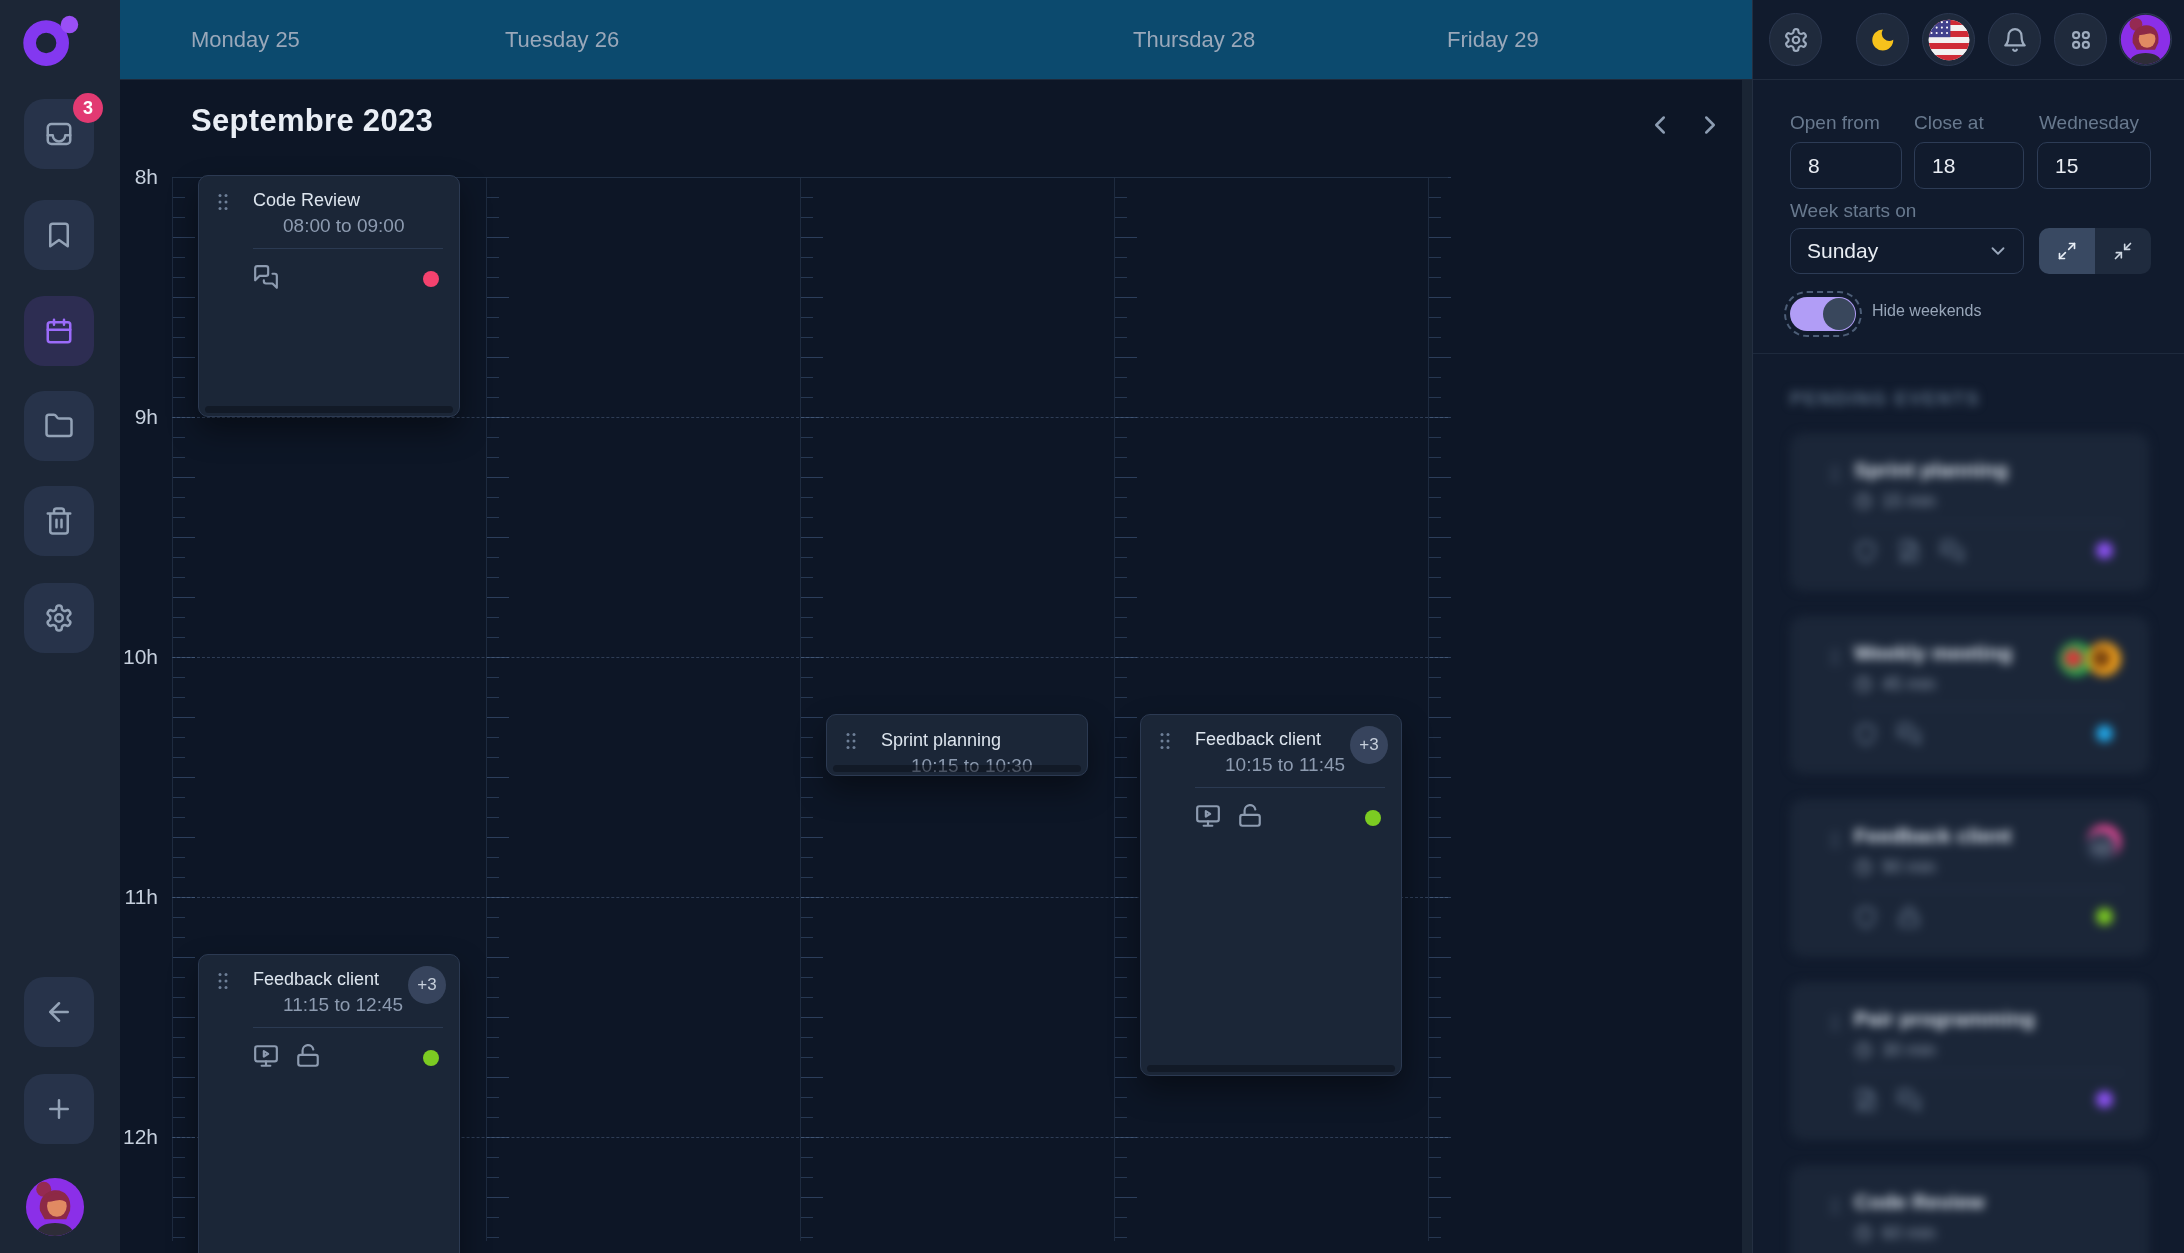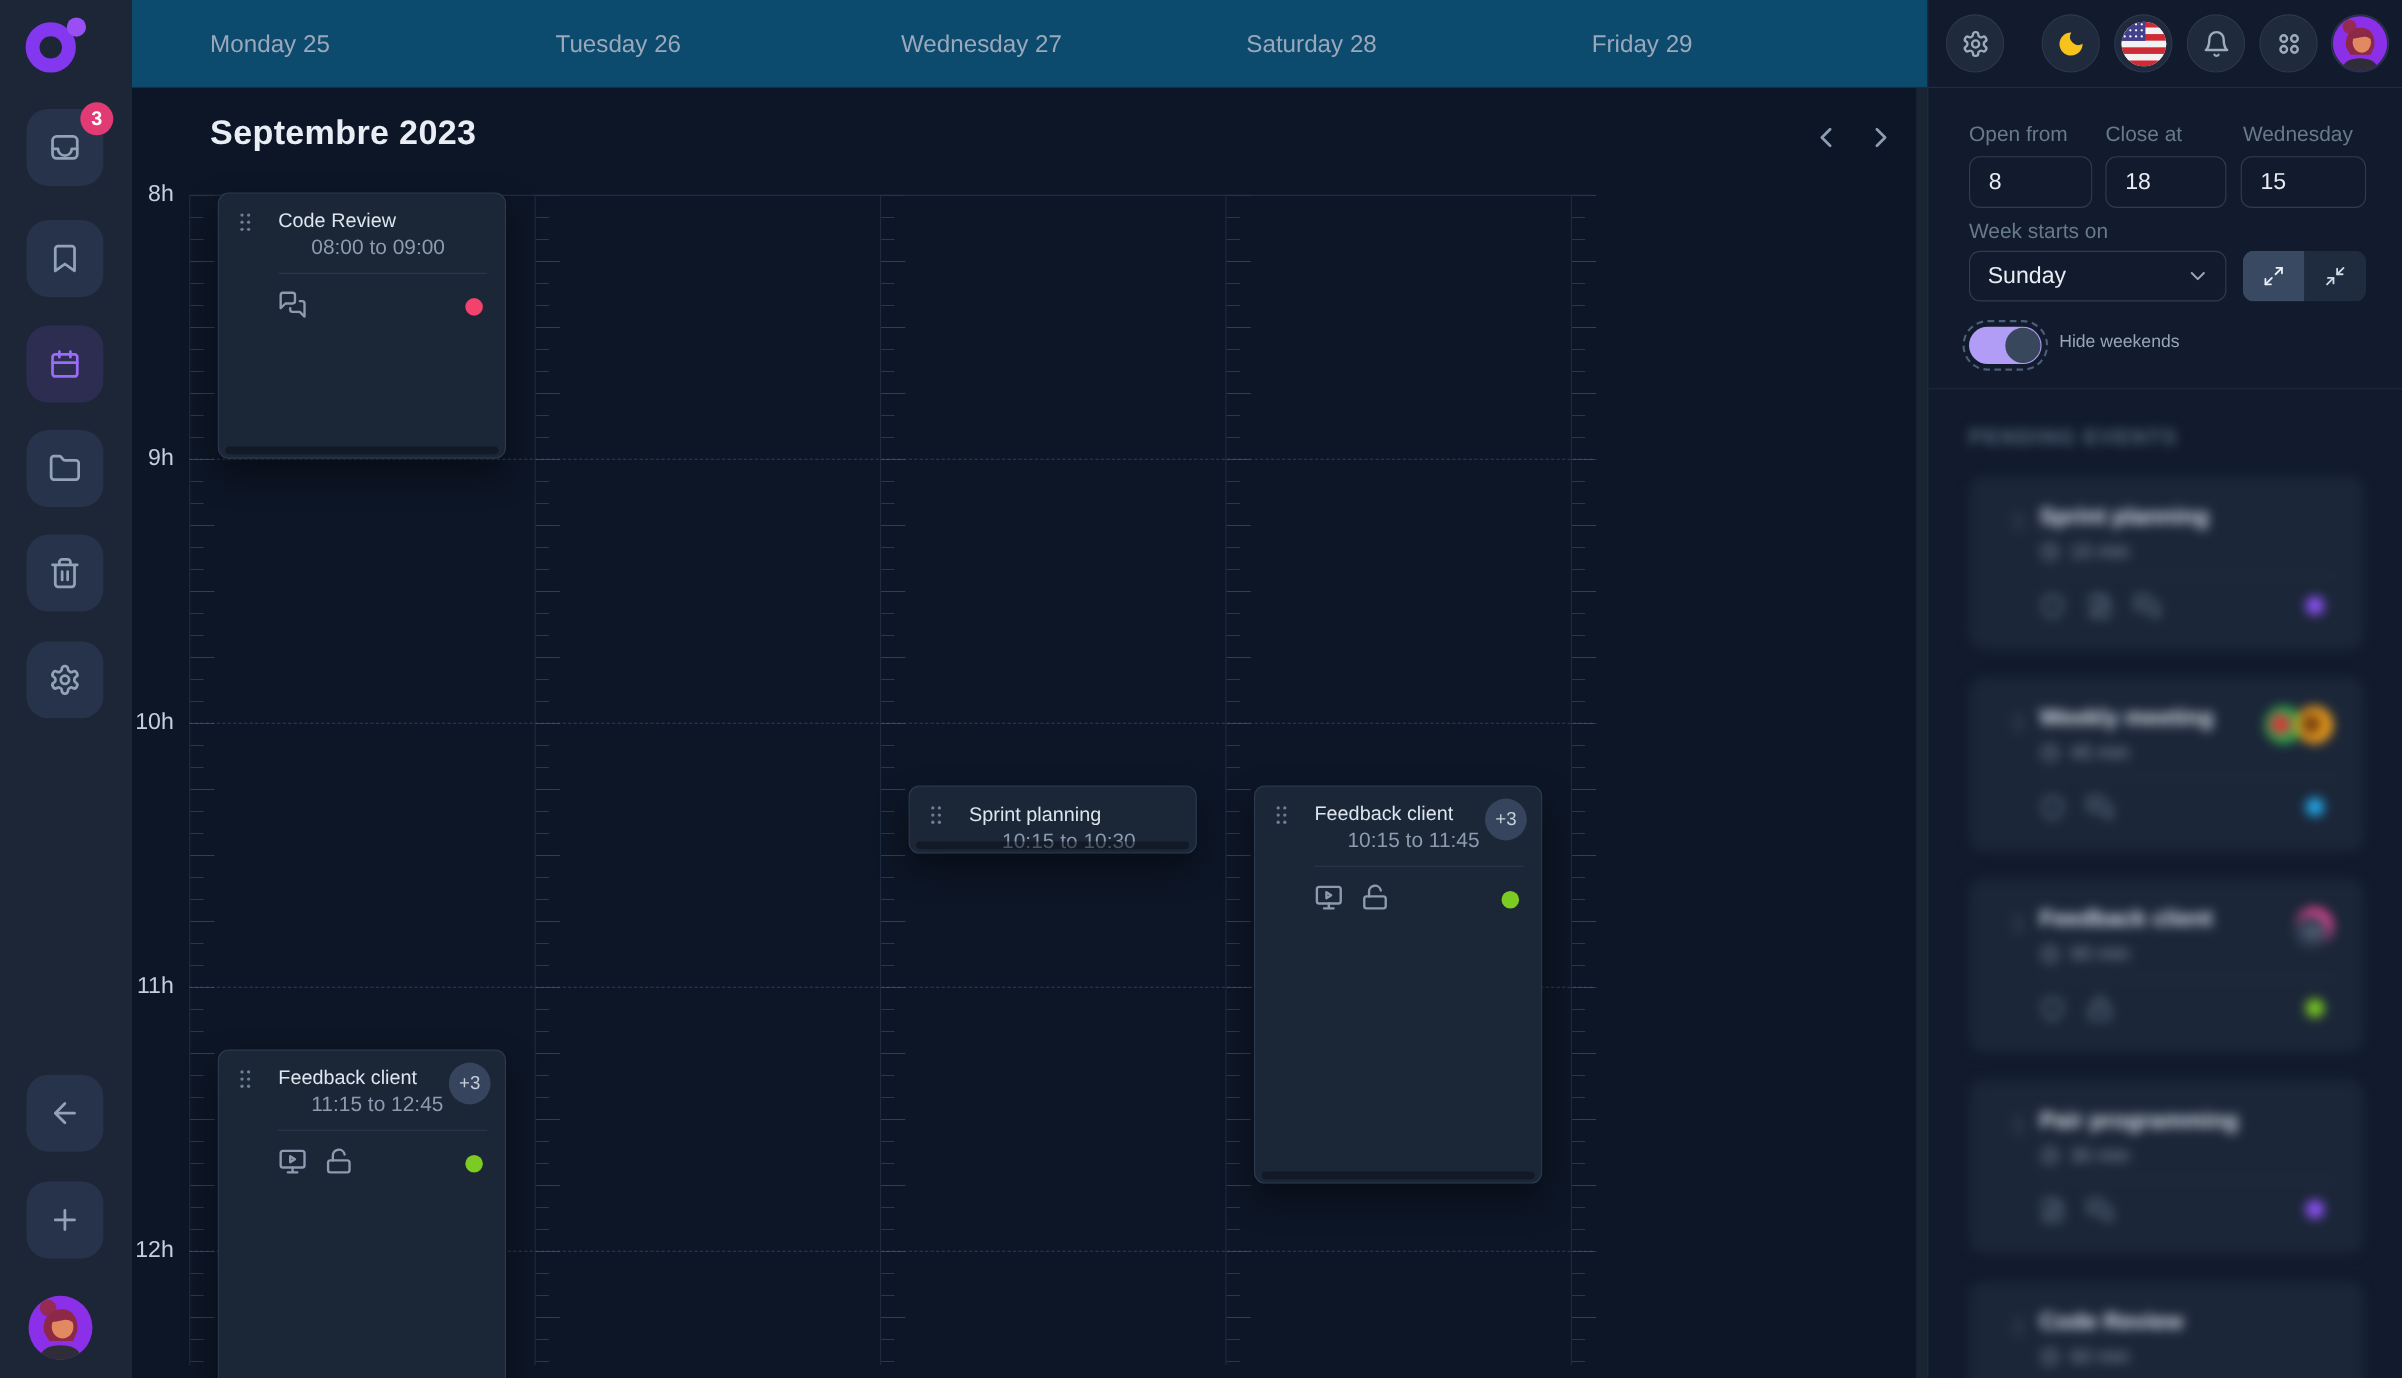--- a/index.html
+++ b/index.html
@@ -160,22 +160,21 @@
           <path d="M11 64c1-11 10-15 21-15s20 4 21 15z" fill="#2e2d38"></path>
         </g>
       </svg>
     </div>
 </div>
 
 <div class="main">
   <div class="day-header" id="day-header">
       <div class="day" style="left:71px">Monday 25</div>
       <div class="day" style="left:385px">Tuesday 26</div>
-      <div class="day" style="left:699px">Wednesday 27</div>
-      <div class="day" style="left:1013px">Saturday 28</div>
+      <div class="day" style="left:1013px">Thursday 28</div>
       <div class="day" style="left:1327px">Friday 29</div>
     </div>
 
   <div class="cal-title">Septembre 2023</div>
   <div class="nav-arrow" style="left:1522px" id="arrow-prev">
       <svg width="30" height="30" viewBox="0 0 24 24" fill="none" stroke="currentColor" stroke-width="2" stroke-linecap="round" stroke-linejoin="round">
         <path d="M15 18l-6-6 6-6"></path>
       </svg>
     </div>
   <div class="nav-arrow" style="left:1572px" id="arrow-next">

